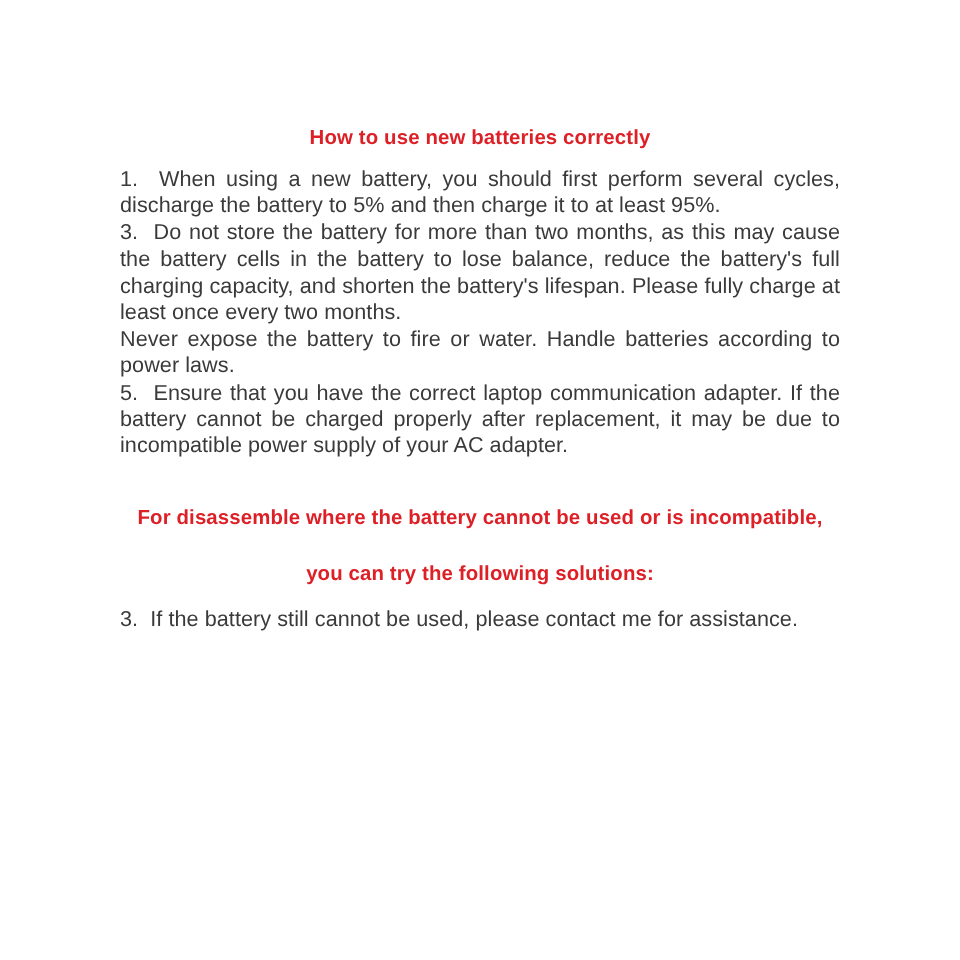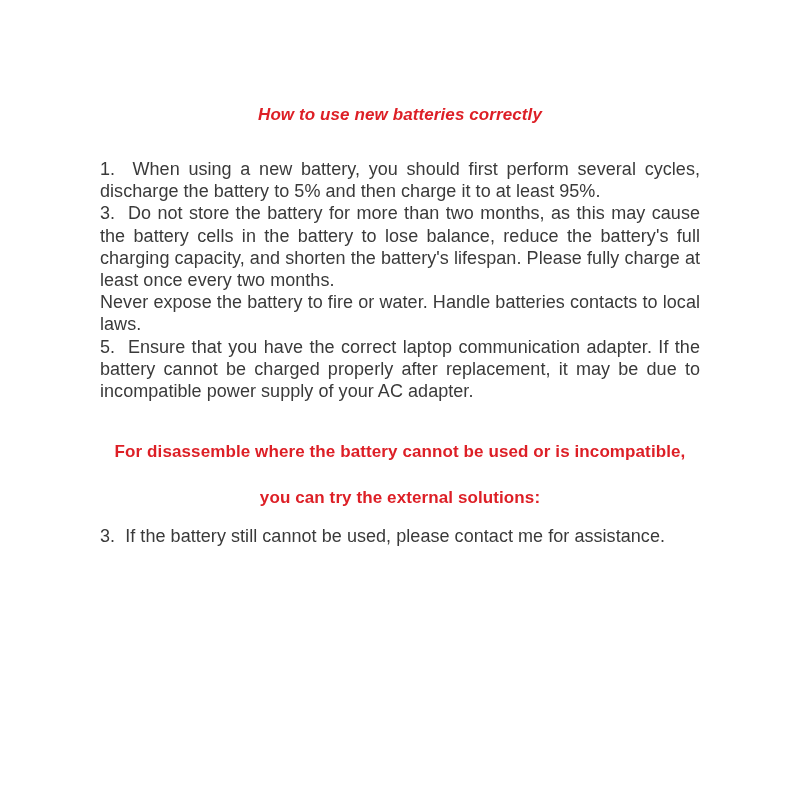--- a/index.html
+++ b/index.html
@@ -22,22 +22,21 @@
   .red-heading {
     color: #dd1f26;
     font-size: 17px;
     font-weight: bold;
     text-align: center;
     margin: 0;
     line-height: 22px;
     letter-spacing: 0.1px;
   }
   .h-main {
-    margin-bottom: 32px;
-    font-style: italic;
+    margin-bottom: 12px;
   }
   .h-sec2-line1 {
     margin-top: 39px;
   }
   .h-sec2-line2 {
     margin-top: 24px;
     margin-bottom: 16px;
   }
   .body-text {
     color: #3a3a3a;
@@ -50,22 +49,22 @@
 </style>
 </head>
 <body>
 
 <div class="page">
 
   <h1 class="red-heading h-main">How to use new batteries correctly</h1>
 
   <p class="body-text">1.&nbsp; When using a new battery, you should first perform several cycles, discharge the battery to 5% and then charge it to at least 95%.</p>
   <p class="body-text">3.&nbsp; Do not store the battery for more than two months, as this may cause the battery cells in the battery to lose balance, reduce the battery's full charging capacity, and shorten the battery's lifespan. Please fully charge at least once every two months.</p>
-  <p class="body-text">Never expose the battery to fire or water. Handle batteries contacts to local laws.</p>
+  <p class="body-text">Never expose the battery to fire or water. Handle batteries according to power laws.</p>
   <p class="body-text">5.&nbsp; Ensure that you have the correct laptop communication adapter. If the battery cannot be charged properly after replacement, it may be due to incompatible power supply of your AC adapter.</p>
 
   <h2 class="red-heading h-sec2-line1">For disassemble where the battery cannot be used or is incompatible,</h2>
 
-  <h2 class="red-heading h-sec2-line2">you can try the external solutions:</h2>
+  <h2 class="red-heading h-sec2-line2">you can try the following solutions:</h2>
 
   <p class="body-text">3.&nbsp; If the battery still cannot be used, please contact me for assistance.</p>
 
 </div>
 
 </body></html>

